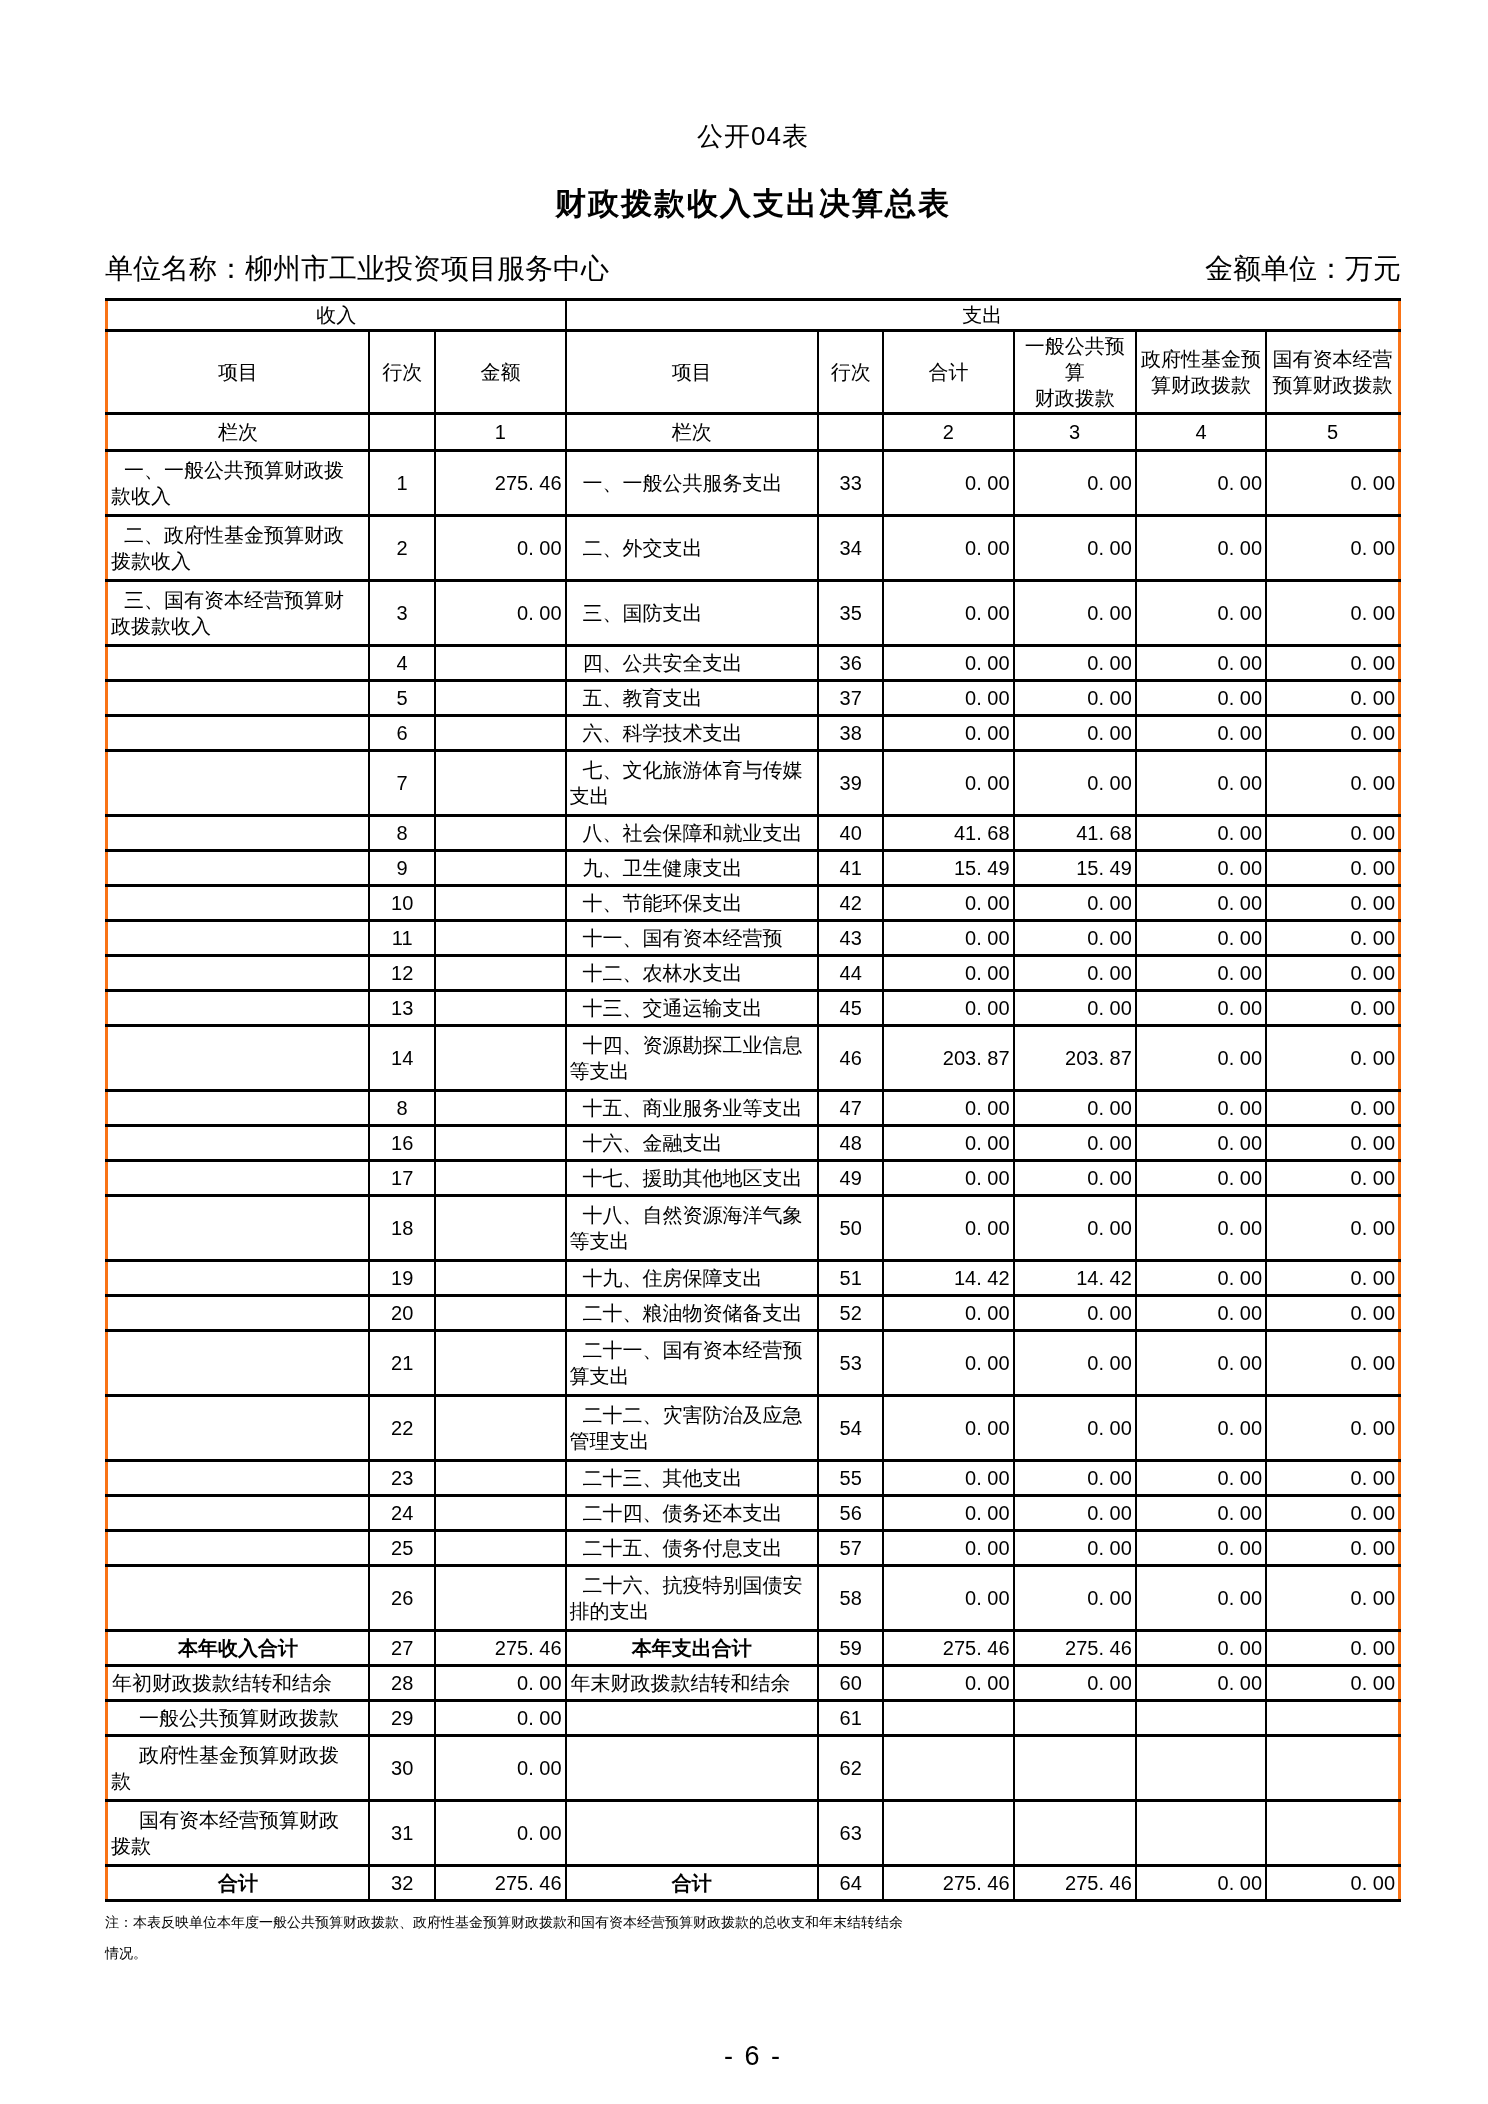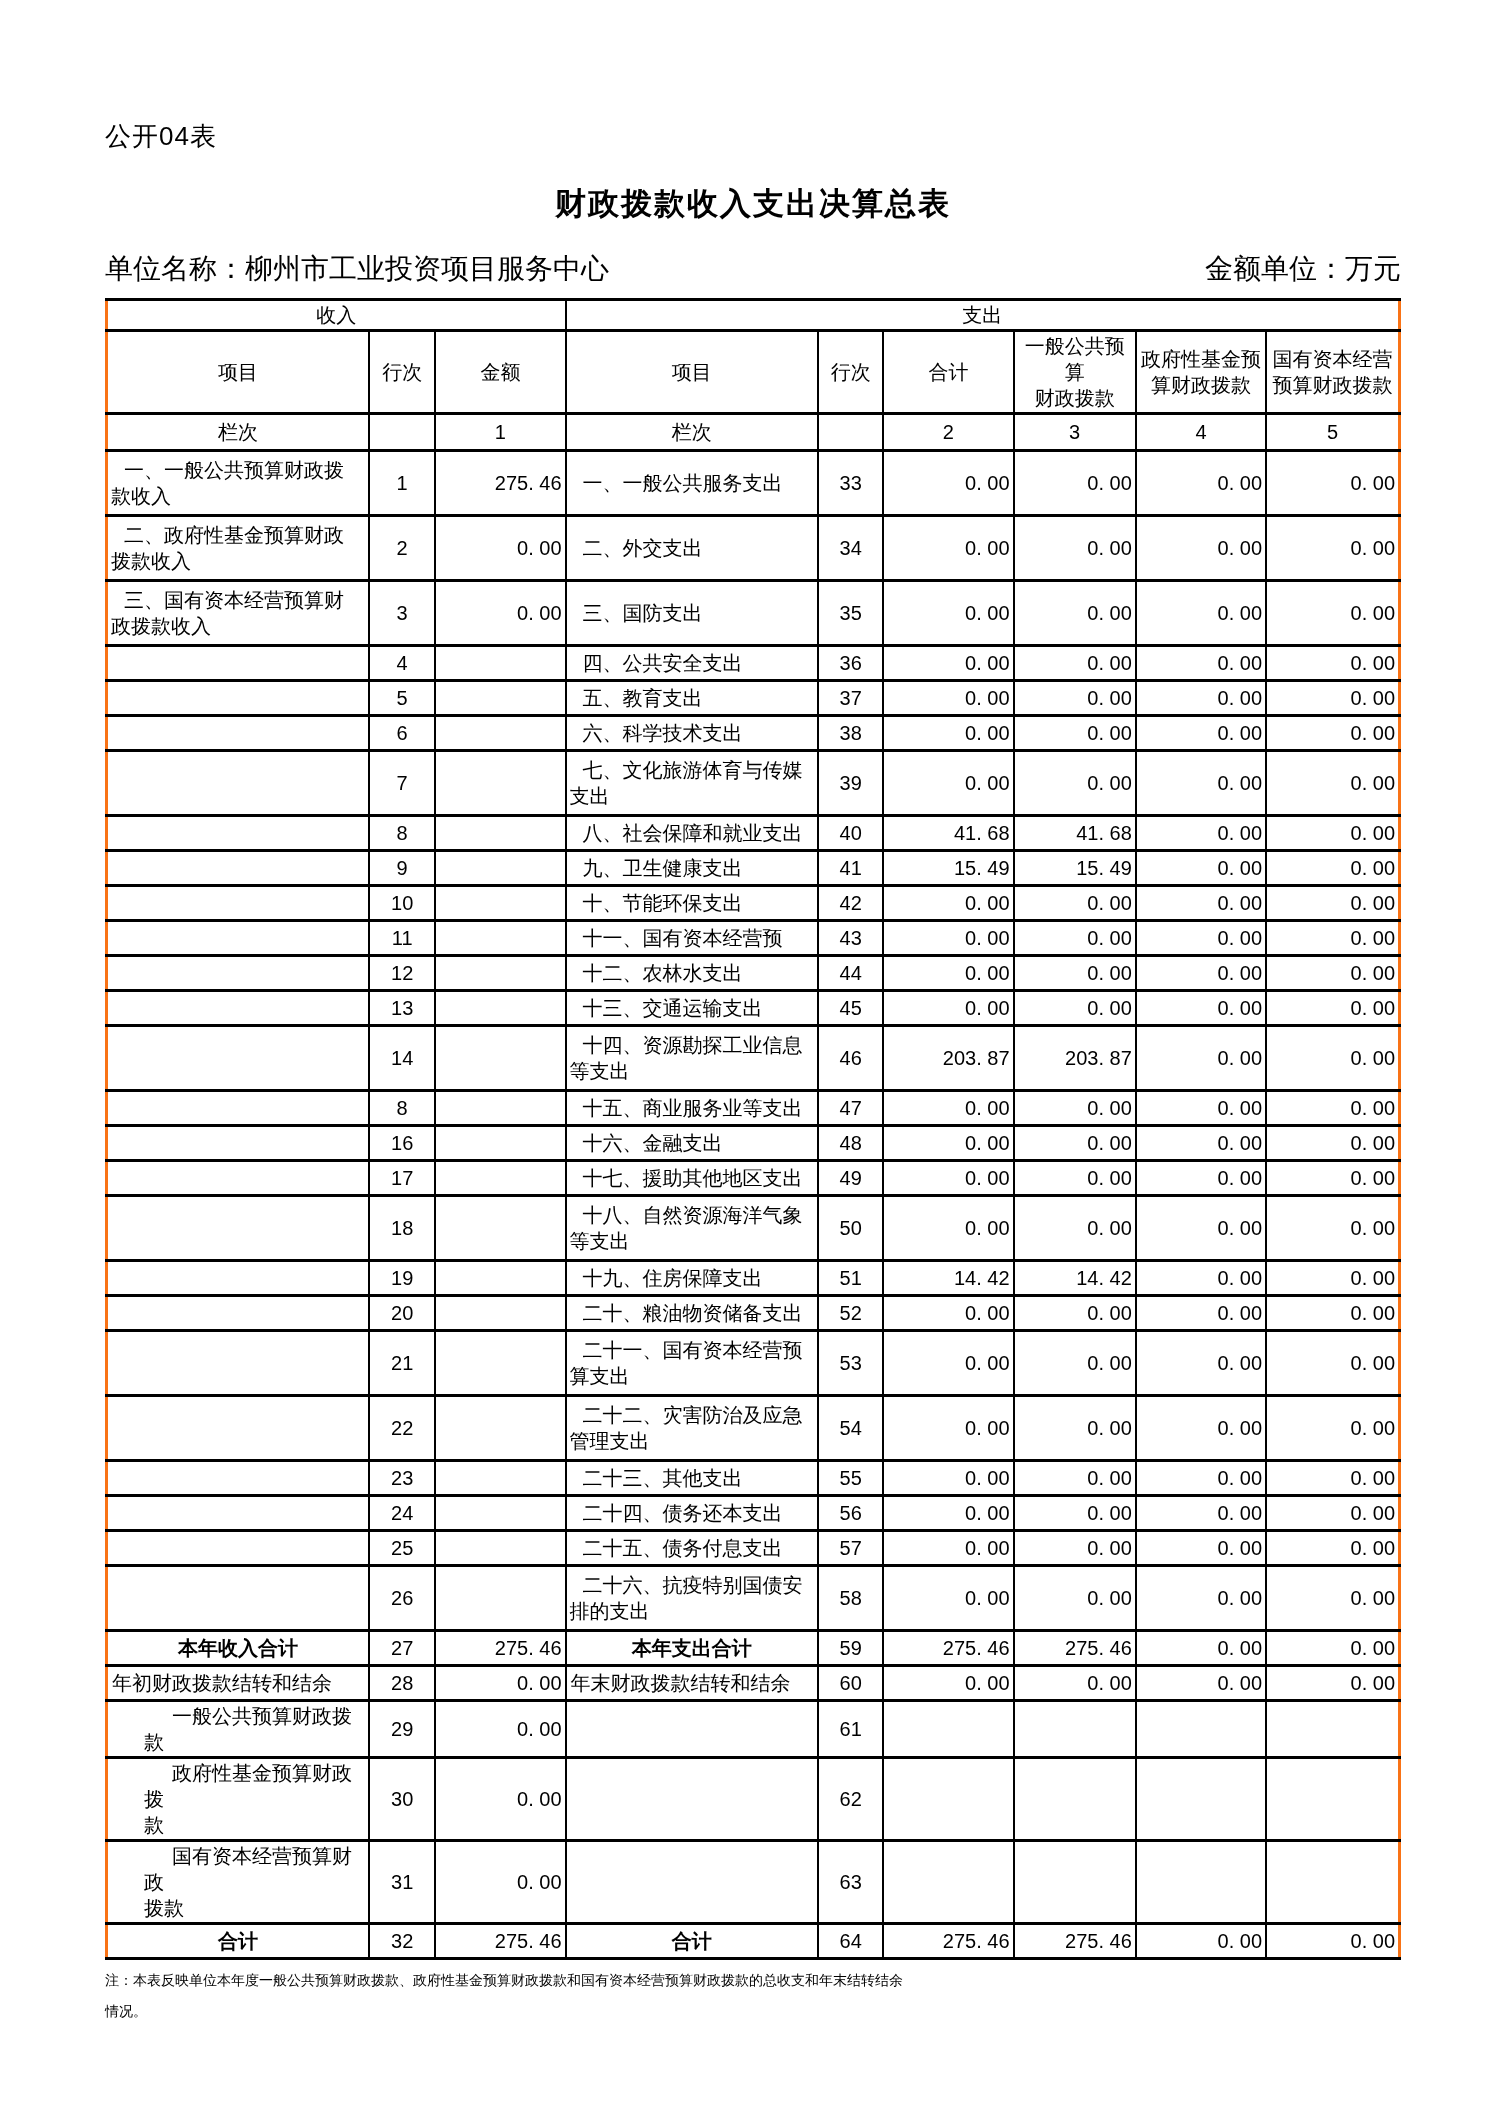--- a/index.html
+++ b/index.html
@@ -15,21 +15,21 @@
     height: 2104px;
     background: #ffffff;
     overflow: hidden;
   }
   .content {
     padding-top: 120px;
     margin-left: 105px;
     width: 1296px;
   }
   .doc-label {
-    text-align: left;
+    text-align: center;
     font-size: 26px;
     line-height: 32px;
     letter-spacing: 1px;
   }
   .title {
     margin: 34px 0 0 0;
     text-align: center;
     font-size: 31px;
     line-height: 36px;
     font-weight: bold;
@@ -70,21 +70,21 @@
   .colhead { text-align: center; white-space: pre-line; }
   .item {
     text-align: left;
     text-indent: 13px;
     white-space: pre-line;
     padding-left: 4px;
     padding-right: 4px;
   }
   .item.total { text-align: center; text-indent: 0; font-weight: bold; }
   .item.flush { text-indent: 1px; }
-  .item.sub   { text-indent: 28px; padding-left: 36px; }
+  .item.sub   { text-indent: 28px; }
   .rowno { text-align: center; }
   .num { text-align: right; padding-right: 3px; }
   .note {
     margin-top: 5px;
     font-size: 14px;
     line-height: 31px;
     white-space: pre-line;
   }
   .page-number {
     margin-top: 72px;

